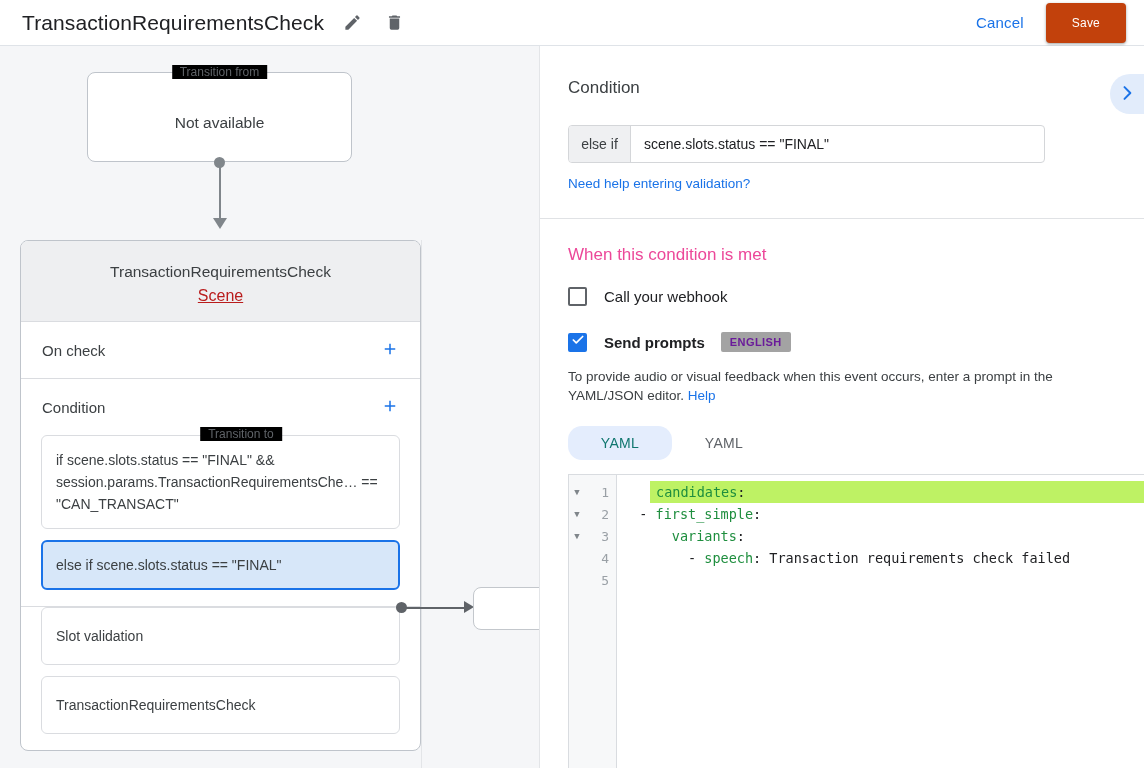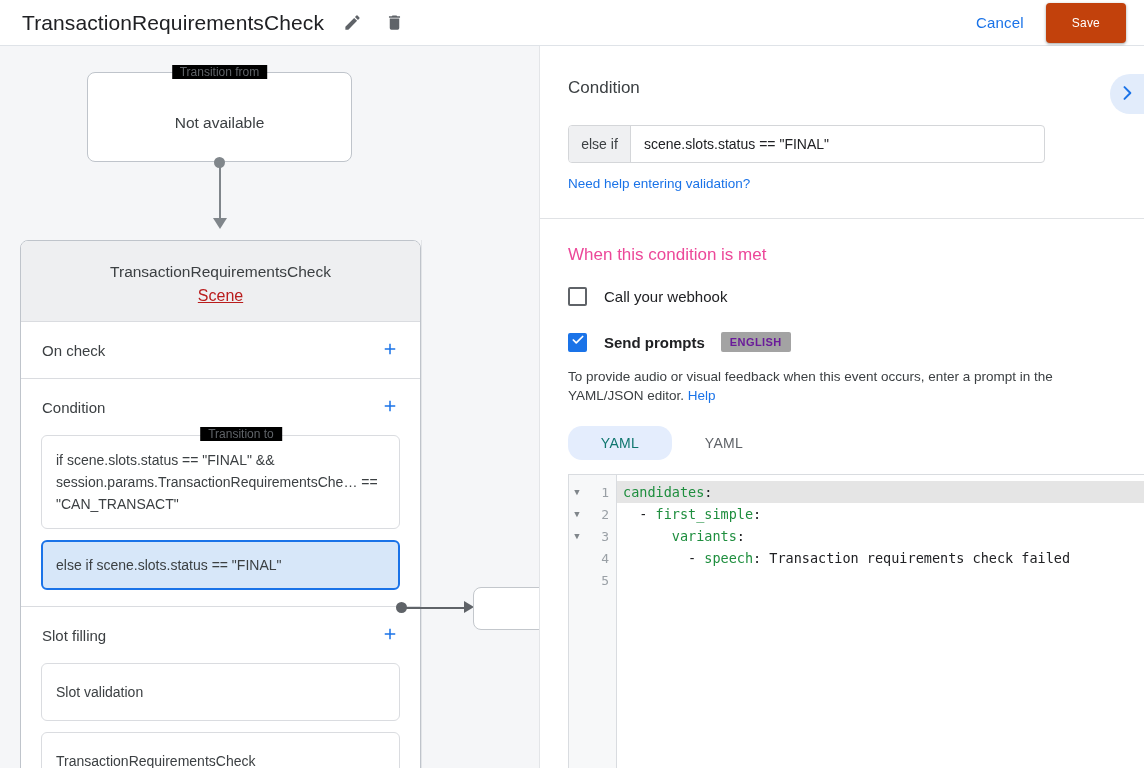--- a/index.html
+++ b/index.html
@@ -283,21 +283,21 @@
     flex: 1; padding-top: 6px; position: relative; overflow: hidden;
   }
   .code-row {
     height: 22px; line-height: 22px;
     font-family: "DejaVu Sans Mono", monospace;
     font-size: 13.5px;
     color: #202124;
     white-space: pre;
     padding-left: 6px;
   }
-  .code-row.highlight { background: #e5e5e5; }
+  .code-row.highlight { background: #bef264; margin-left: 33px; }
   .tok-key { color: #1e8e3e; }
   .tok-punct { color: #202124; }
   .tok-plain { color: #202124; }
 </style>
 </head>
 <body>
 
 <div id="app-header">
   <div id="header-title">TransactionRequirementsCheck</div>
 
@@ -370,30 +370,20 @@
           </span>
         </button>
       </div>
       <div class="section-body">
         <div class="item-box tall">if scene.slots.status == "FINAL" &amp;&amp; session.params.TransactionRequirementsChe… == "CAN_TRANSACT"</div>
         <div class="item-box selected">else if scene.slots.status == "FINAL"</div>
       </div>
     </div>
 
     <div class="section">
-      <div class="section-head">
-        <span class="section-title">Slot filling</span>
-        <button class="add-btn">
-          <span>
-            <svg width="18" height="18" viewBox="0 0 24 24" fill="#1a73e8">
-                <path d="M19 13h-6v6h-2v-6H5v-2h6V5h2v6h6v2z"></path>
-              </svg>
-          </span>
-        </button>
-      </div>
       <div class="section-body">
         <div class="item-box" style="padding:17px 14px;">Slot validation</div>
         <div class="item-box" style="padding:17px 14px;">TransactionRequirementsCheck</div>
       </div>
     </div>
   </div>
 
   <div class="conn-dot" id="sel-dot" style="background:#5f6368;"></div>
   <div id="sel-line"></div>
   <div id="sel-arrow"></div>

